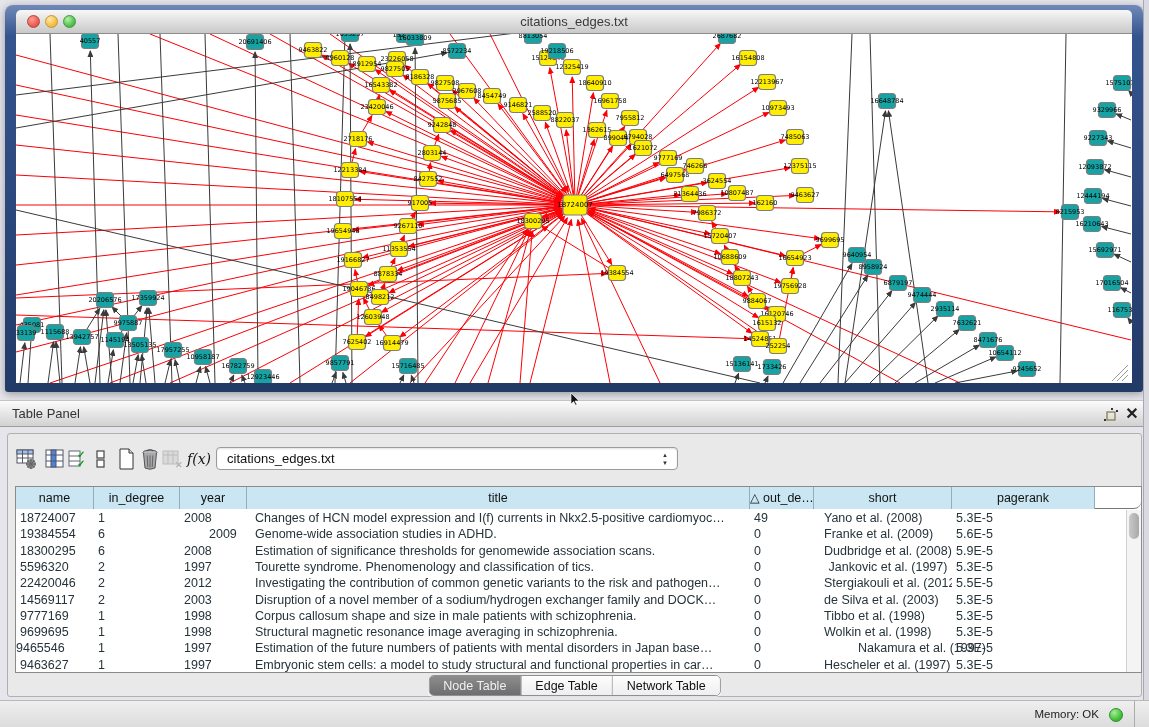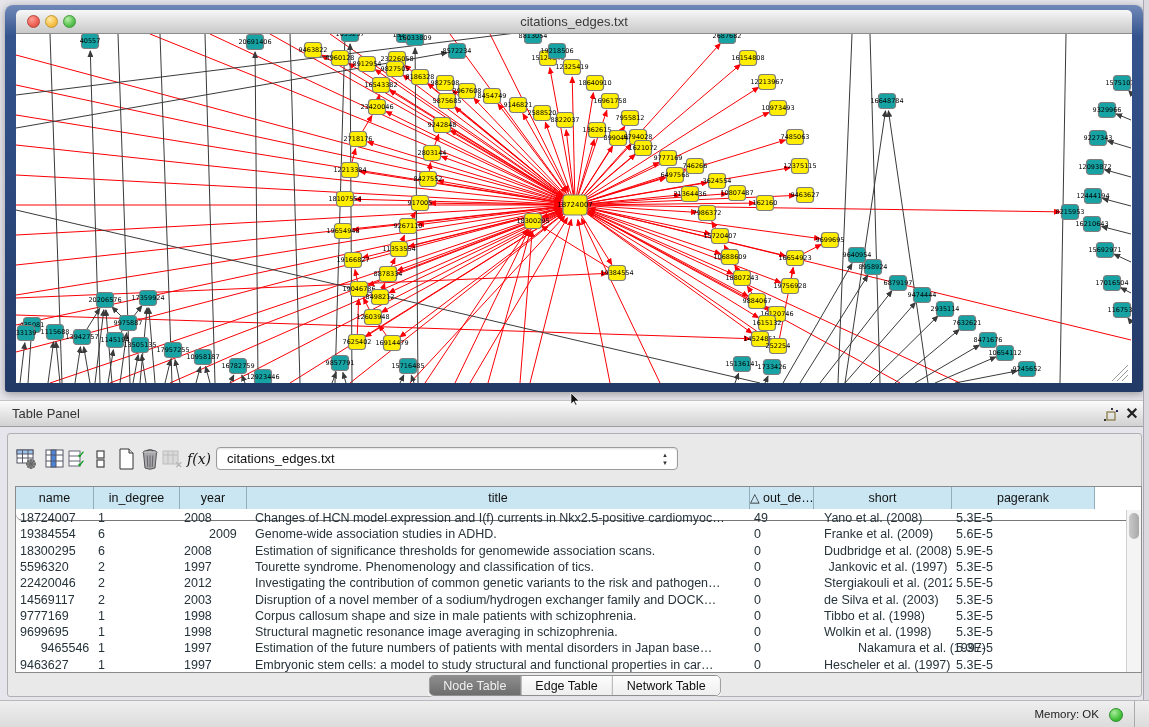--- a/index.html
+++ b/index.html
@@ -42,21 +42,21 @@
   .tb-btn { position:absolute; top:2px; width:22px; height:22px; cursor:pointer; }
   .fx { font-family:"DejaVu Serif", serif; font-style:italic; font-size:14px; color:#111; line-height:22px; }
   .combo { position:absolute; left:208px; top:1px; width:462px; height:23px; background:#fff;
     border:1px solid #9b9b9b; border-radius:4px; box-shadow:inset 0 1px 2px rgba(0,0,0,.12); cursor:pointer; }
   .combo-text { position:absolute; left:10px; top:0; height:21px; line-height:21px; font-size:13px; color:#111; }
   .combo-arrows { position:absolute; right:7px; top:3px; width:10px; height:16px; font-size:6px; line-height:8px;
     color:#333; text-align:center; }
 
   
   .tbl { position:absolute; left:7px; top:52px; width:1127px; height:187px; background:#fff; border:1px solid #8b8b8b; }
-  .tbl-header { position:absolute; left:0; top:0; height:34px; width:100%; border-bottom:1px solid #777; background:#fff;border-radius:7px; }
+  .tbl-header { position:absolute; left:0; top:0; height:22px; width:100%; border-bottom:1px solid #777; background:#fff;border-radius:7px; }
   .th { position:absolute; top:0; height:22px; background:#c9e6f2; border-right:1px solid #8fafbe;
     text-align:center; font-size:12.5px; color:#111; line-height:22px; overflow:hidden; white-space:nowrap; cursor:pointer; }
   .tbl-body { position:absolute; left:0; top:23px; right:15px; bottom:0; overflow:hidden; }
   .tr { position:absolute; left:0; width:100%; height:16px; }
   .td { position:absolute; top:0; height:16px; line-height:16px; font-size:12.5px; color:#26333a;
     white-space:nowrap; overflow:hidden; }
   .vscroll { position:absolute; right:0; top:23px; width:15px; bottom:0; background:#f4f4f4; border-left:1px solid #d0d0d0; }
   .vthumb { position:absolute; left:2px; top:3px; width:10px; height:26px; background:linear-gradient(90deg,#c9c9c9,#a9a9a9); border-radius:5px; }
 
   
@@ -687,21 +687,21 @@
         <div class="tr" style="top: 114.1px;">
           <div class="td" style="left: 4px; width: 74px;">9699695</div>
           <div class="td" style="left: 82px; width: 82px;">1</div>
           <div class="td" style="left: 168px; width: 63px;">1998</div>
           <div class="td" style="left: 239px; width: 495px;">Structural magnetic resonance image averaging in schizophrenia.</div>
           <div class="td" style="left: 738px; width: 60px;">0</div>
           <div class="td" style="left: 808px; width: 128px;">Wolkin et al. (1998)</div>
           <div class="td" style="left: 940px; width: 139px;">5.3E-5</div>
         </div>
         <div class="tr" style="top: 130.4px;">
-          <div class="td" style="left: 12px; width: 74px; text-align: center;">9465546</div>
+          <div class="td" style="left: 0; width: 74px;">9465546</div>
           <div class="td" style="left: 82px; width: 82px;">1</div>
           <div class="td" style="left: 168px; width: 63px;">1997</div>
           <div class="td" style="left: 239px; width: 495px;">Estimation of the future numbers of patients with mental disorders in Japan base…</div>
           <div class="td" style="left: 738px; width: 60px;">0</div>
           <div class="td" style="left: 808px; width: 128px; margin-left: 34px;">Nakamura et al. (1997)</div>
           <div class="td" style="left: 940px; width: 139px;">5.3E-5</div>
         </div>
         <div class="tr" style="top: 146.7px;">
           <div class="td" style="left: 4px; width: 74px;">9463627</div>
           <div class="td" style="left: 82px; width: 82px;">1</div>

